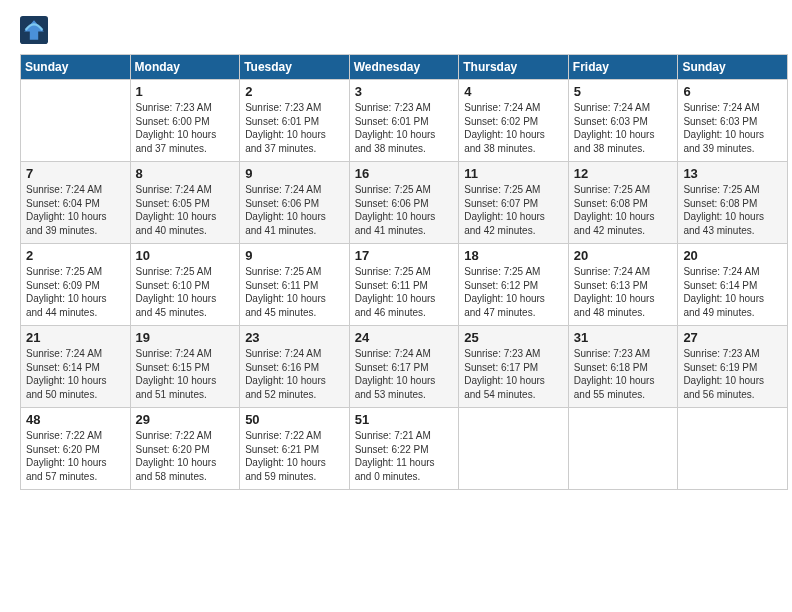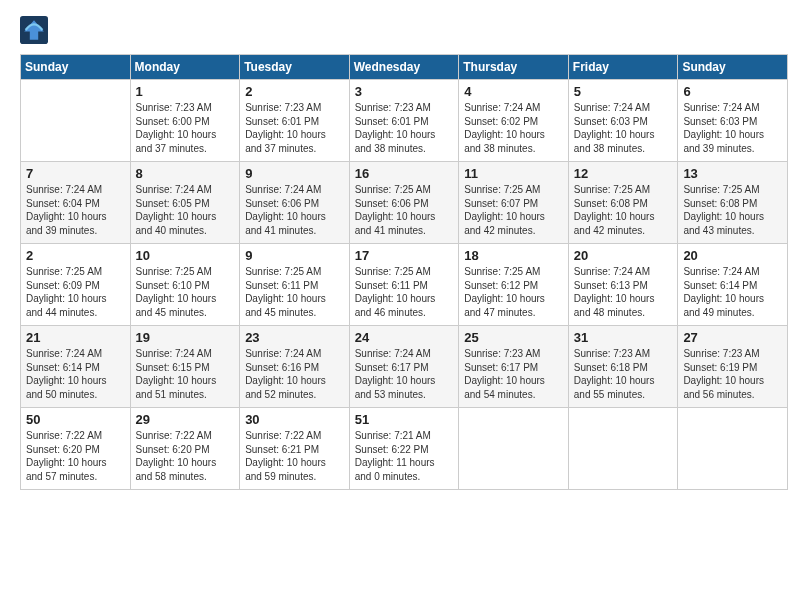--- a/index.html
+++ b/index.html
@@ -329,35 +329,35 @@
           <td>
             <span class="day-number">27</span>
             <div class="cell-info" style="white-space: pre-line;">Sunrise: 7:23 AM
 Sunset: 6:19 PM
 Daylight: 10 hours
 and 56 minutes.</div>
           </td>
         </tr>
         <tr>
           <td>
-            <span class="day-number">50</span>
+            <span class="day-number">48</span>
             <div class="cell-info" style="white-space: pre-line;">Sunrise: 7:22 AM
 Sunset: 6:20 PM
 Daylight: 10 hours
 and 57 minutes.</div>
           </td>
           <td>
             <span class="day-number">29</span>
             <div class="cell-info" style="white-space: pre-line;">Sunrise: 7:22 AM
 Sunset: 6:20 PM
 Daylight: 10 hours
 and 58 minutes.</div>
           </td>
           <td>
-            <span class="day-number">30</span>
+            <span class="day-number">50</span>
             <div class="cell-info" style="white-space: pre-line;">Sunrise: 7:22 AM
 Sunset: 6:21 PM
 Daylight: 10 hours
 and 59 minutes.</div>
           </td>
           <td>
             <span class="day-number">51</span>
             <div class="cell-info" style="white-space: pre-line;">Sunrise: 7:21 AM
 Sunset: 6:22 PM
 Daylight: 11 hours

